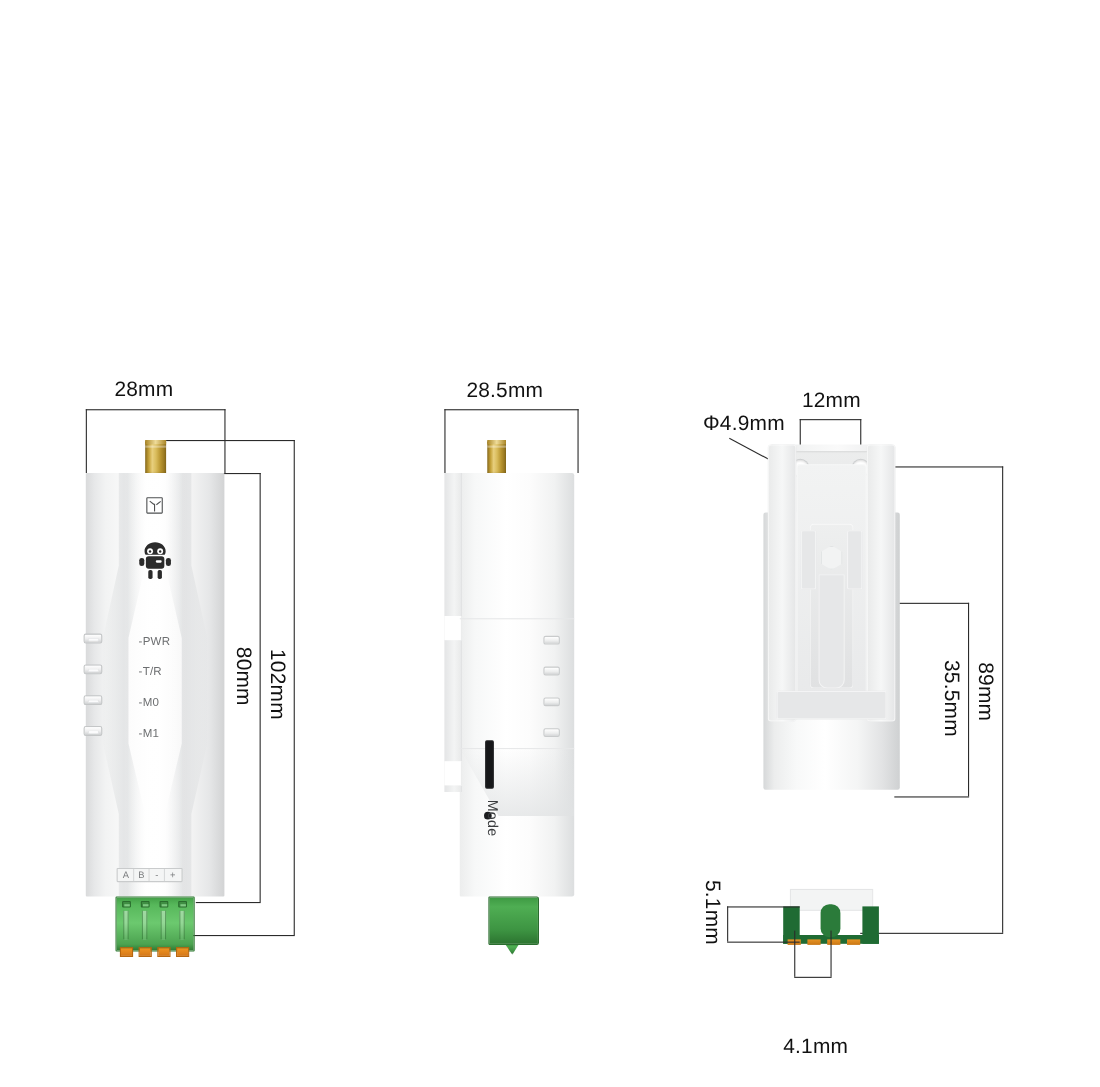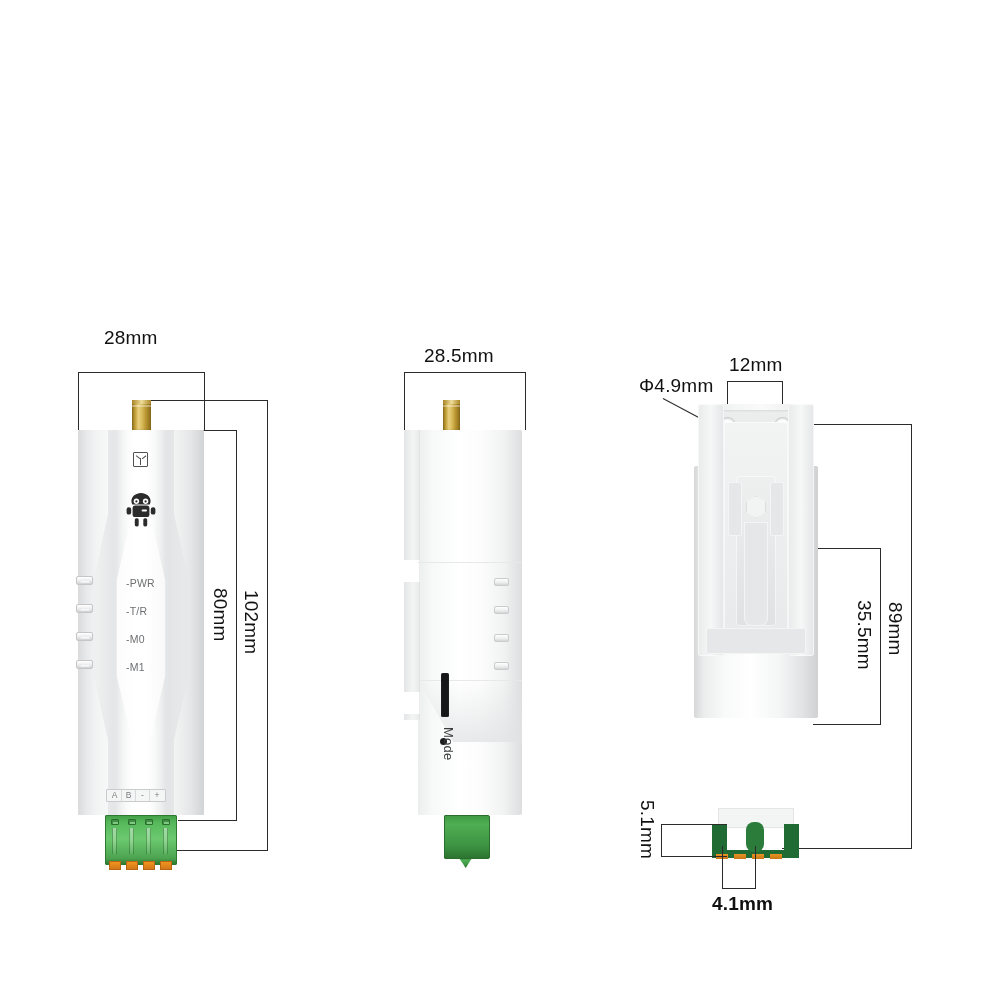--- a/index.html
+++ b/index.html
@@ -277,21 +277,21 @@
 </head>
 <body>
 
 <div id="stage">
 
 
   <div>
     <div class="dline h" style="left:78px; top:372px; width:127px;"></div>
     <div class="dline v" style="left:78px;  top:372px; height:58px;"></div>
     <div class="dline v" style="left:204px; top:372px; height:58px;"></div>
-    <div class="dlabel" style="left:104px; top:327px;">28mm</div>
+    <div class="dlabel" style="left:104px; top:344px;">28mm</div>
   </div>
 
   <div>
     <div class="dline h" style="left:151px; top:400px; width:117px;"></div>
     <div class="dline v" style="left:267px; top:400px; height:450px;"></div>
     <div class="dline h" style="left:151px; top:850px; width:117px;"></div>
     <div class="dlabel vert" style="left:262px; top:590px;">102mm</div>
   </div>
 
   <div>
@@ -455,16 +455,16 @@
     <div class="dline h" style="left:661px; top:824px; width:66px;"></div>
     <div class="dline v" style="left:661px; top:824px; height:32px;"></div>
     <div class="dline h" style="left:661px; top:856px; width:66px;"></div>
     <div class="dlabel vert" style="left:658px; top:800px;">5.1mm</div>
   </div>
 
   <div>
     <div class="dline v" style="left:722px; top:846px; height:42px;"></div>
     <div class="dline v" style="left:755px; top:846px; height:42px;"></div>
     <div class="dline h" style="left:722px; top:888px; width:34px;"></div>
-    <div class="dlabel" style="left:712px; top:893px;font-weight:bold;">4.1mm</div>
+    <div class="dlabel" style="left:712px; top:941px;">4.1mm</div>
   </div>
 
 </div>
 
 </body></html>

